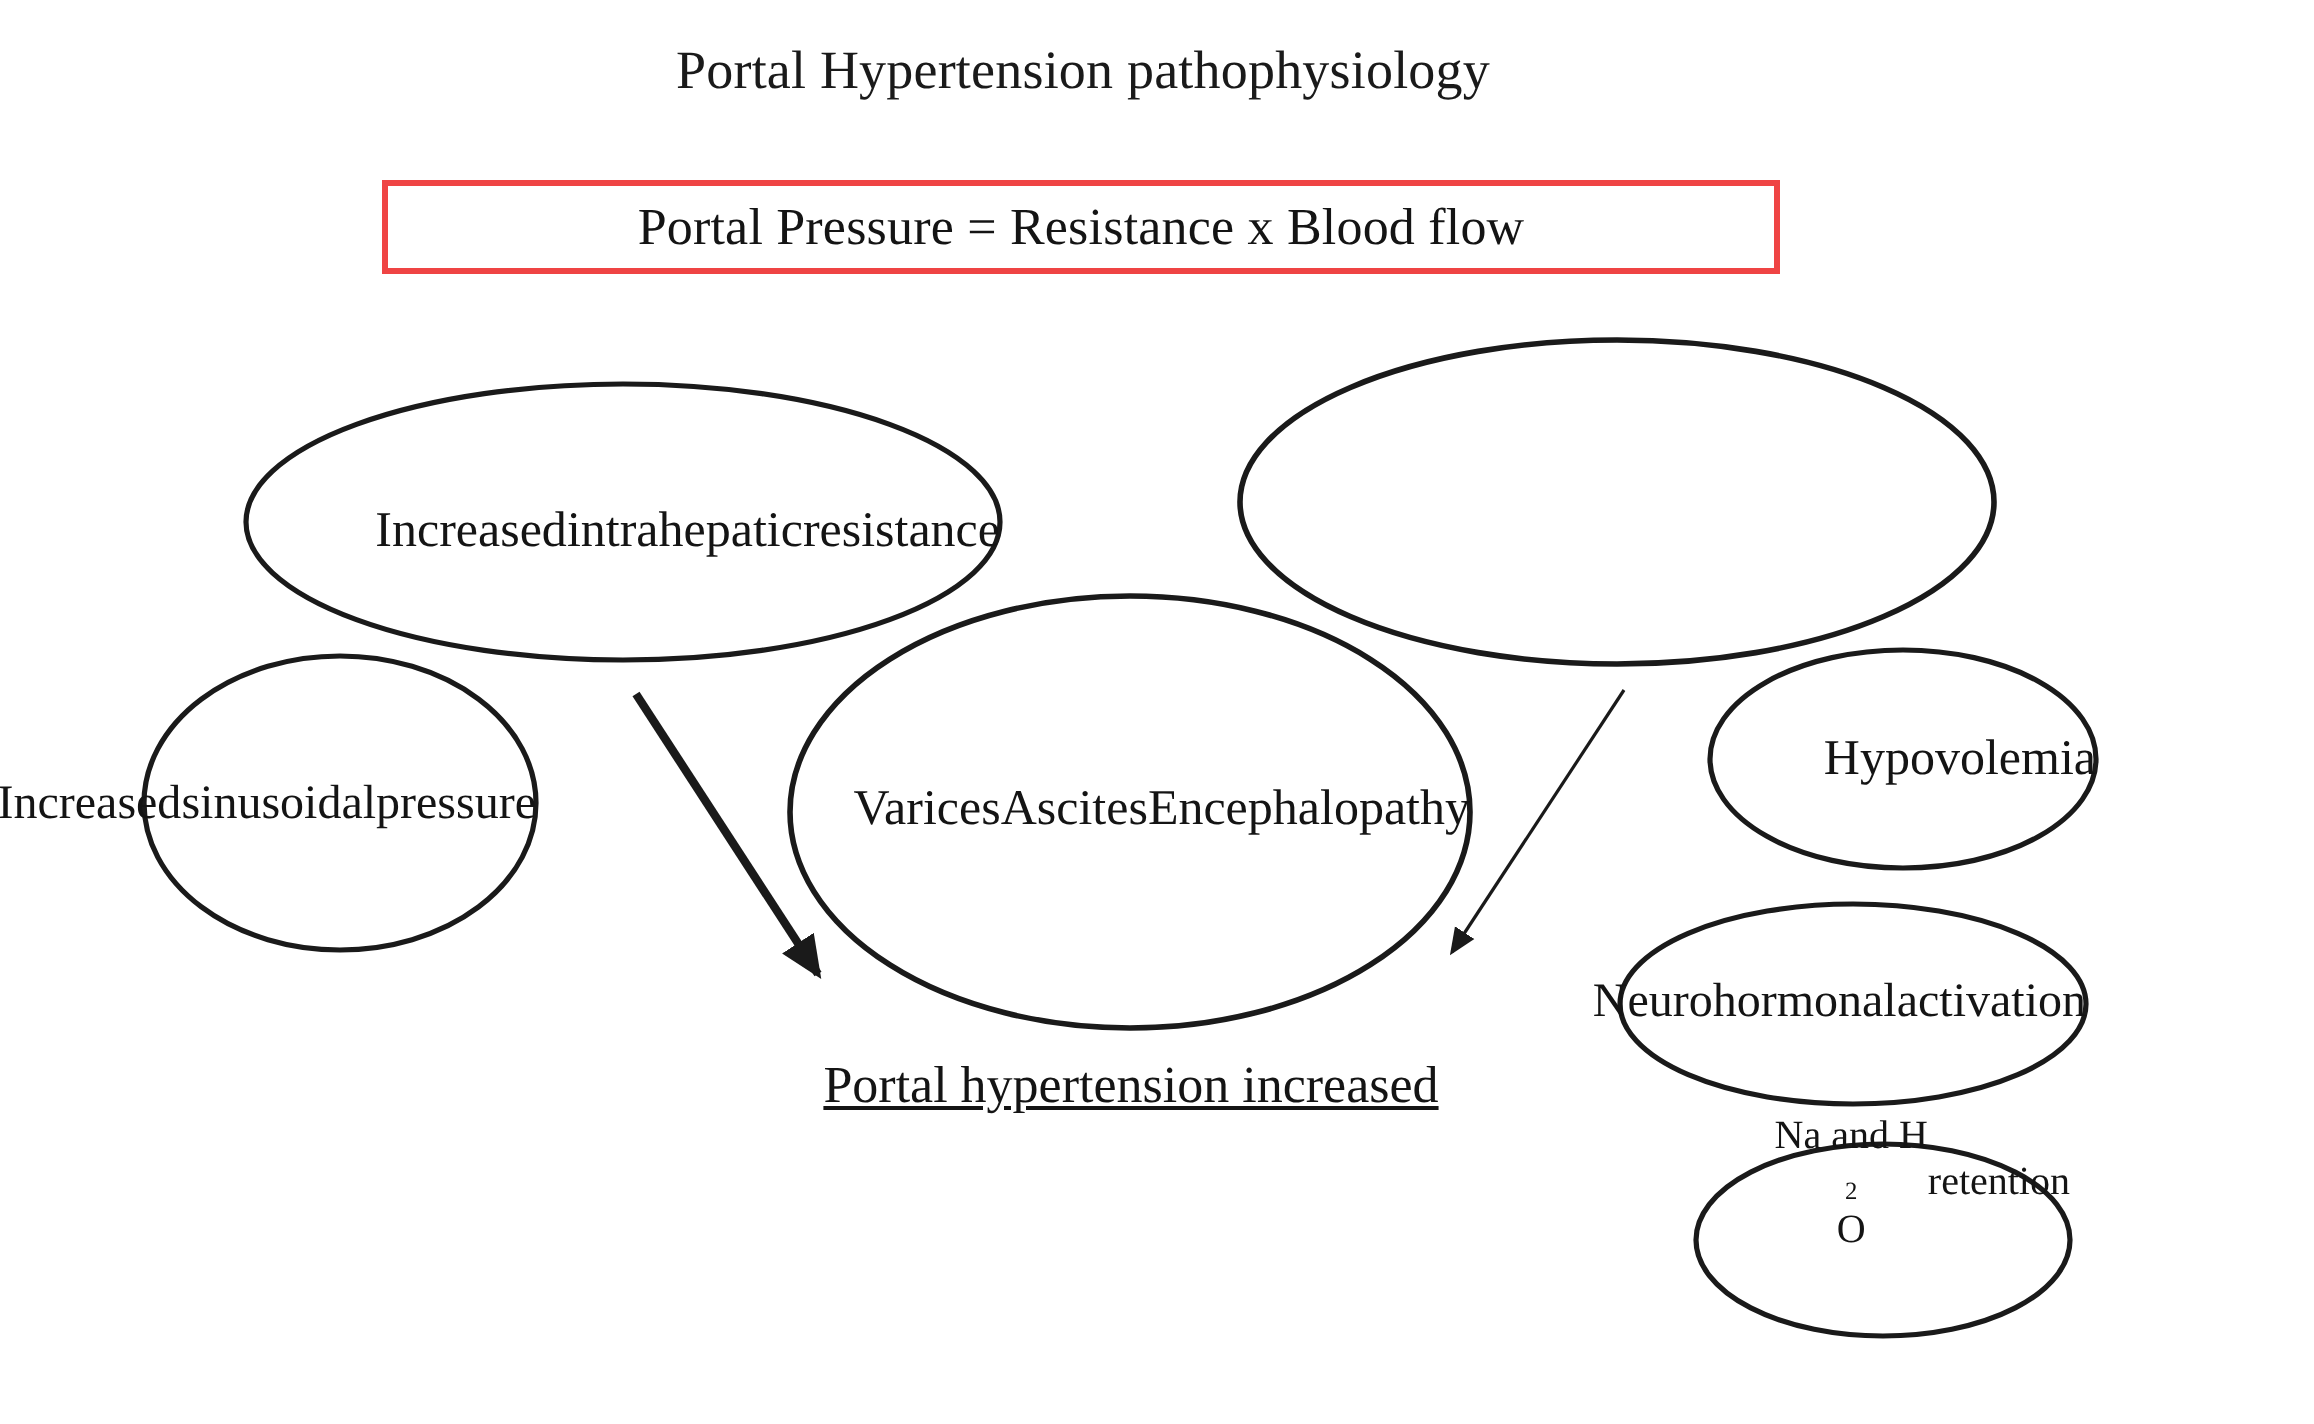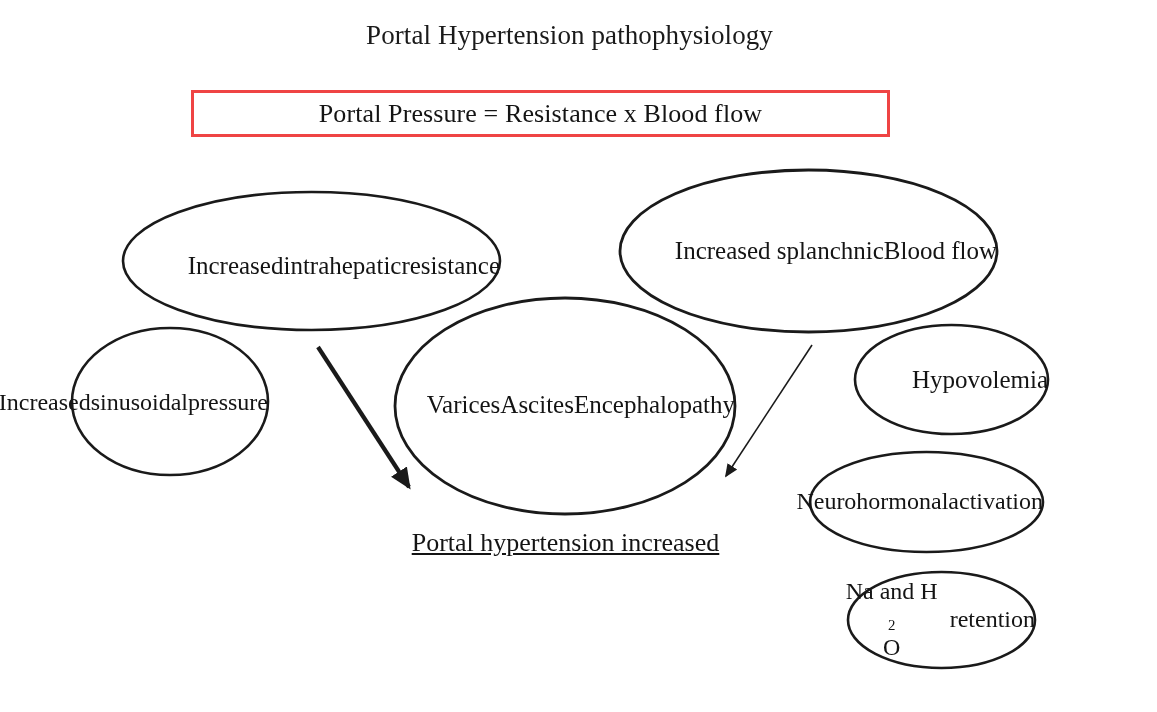--- a/index.html
+++ b/index.html
@@ -42,21 +42,20 @@
 
   
   #page-title {
     position: absolute;
     left: 0;
     top: 20px;
     width: 1083px;
     text-align: center;
     font-size: 27px;
     letter-spacing: .1px;
-    margin-left: 28px;
   }
 
   
   #formula-box {
     position: absolute;
     left: 191px;
     top: 90px;
     width: 699px;
     height: 47px;
     border: 3px solid #ef4444;
@@ -72,21 +71,21 @@
     letter-spacing: .1px;
   }
 
   
   #label-intrahepatic { left: 123px; top: 200px; width: 377px; height: 130px; font-size: 25px; }
   #label-splanchnic   { left: 620px; top: 190px; width: 377px; height: 120px; font-size: 25px; }
   #label-sinusoidal   { left: 72px;  top: 330px; width: 196px; height: 145px; font-size: 24px; }
   #label-varices      { left: 395px; top: 300px; width: 340px; height: 210px; font-size: 25px; }
   #label-hypovolemia  { left: 855px; top: 325px; width: 193px; height: 109px; font-size: 25px; }
   #label-neuro        { left: 810px; top: 452px; width: 233px; height: 100px; font-size: 24px; }
-  #label-na-h2o       { left: 848px; top: 572px; width: 187px; height: 96px; font-size: 24px; gap: 12px; }
+  #label-na-h2o       { left: 848px; top: 544px; width: 187px; height: 96px; font-size: 20px; }
 
   #label-varices { line-height: 1.19; }
   #label-na-h2o sub {
     font-size: 0.62em;
     vertical-align: -0.22em;
     line-height: 0;
   }
 
   
   #caption-portal-ht {
@@ -139,24 +138,20 @@
   <div id="formula-box">
     <span class="formula-label">Portal Pressure = Resistance x Blood flow</span>
   </div>
 
   <div class="node-text" id="label-intrahepatic">
     <span>Increased</span>
     <span>intrahepatic</span>
     <span>resistance</span>
   </div>
 
-  <div class="node-text" id="label-splanchnic">
-    <span>Increased splanchnic</span>
-    <span>Blood flow</span>
-  </div>
 
   <div class="node-text" id="label-sinusoidal">
     <span>Increased</span>
     <span>sinusoidal</span>
     <span>pressure</span>
   </div>
 
   <div class="node-text" id="label-varices">
     <span>Varices</span>
     <span>Ascites</span>

